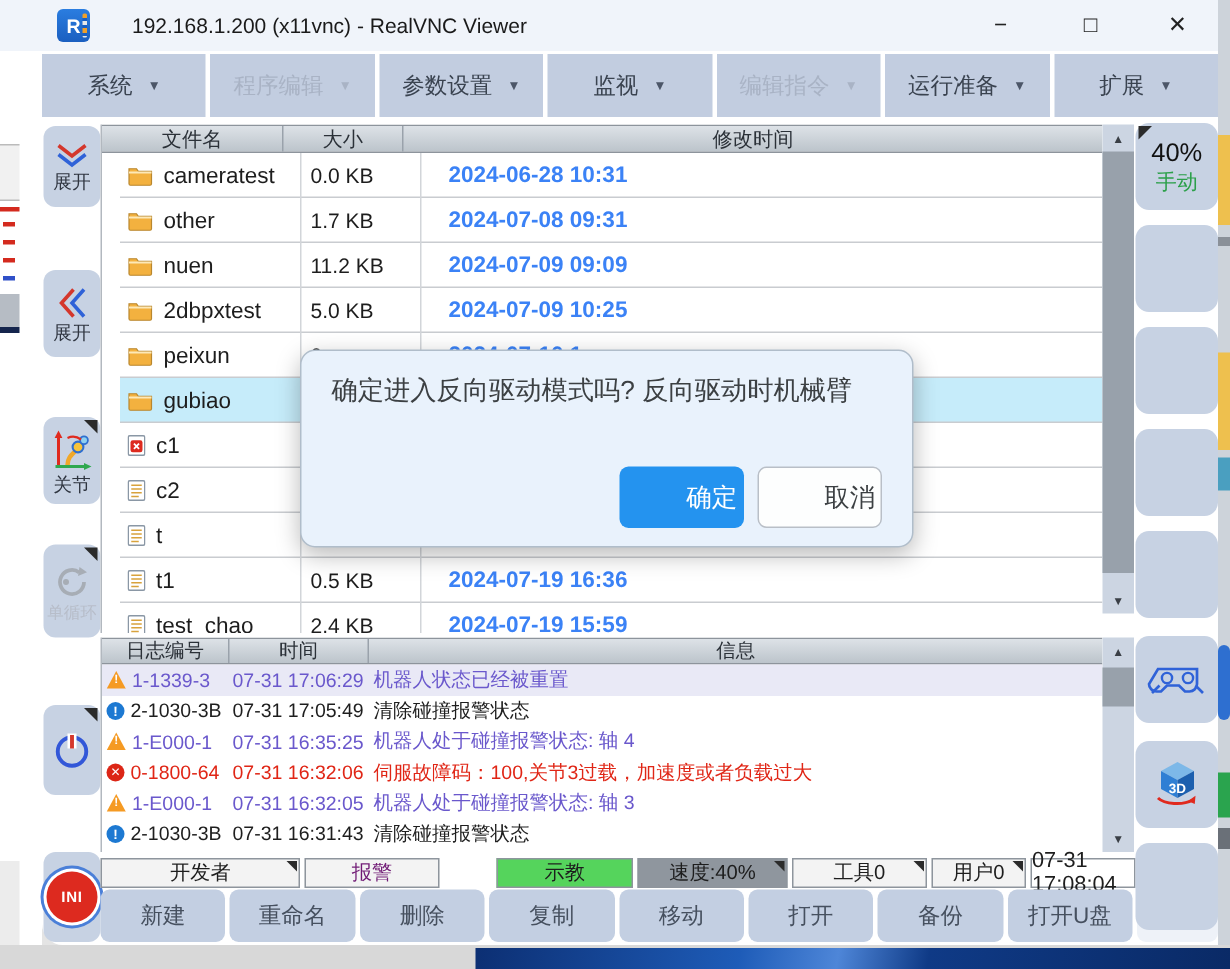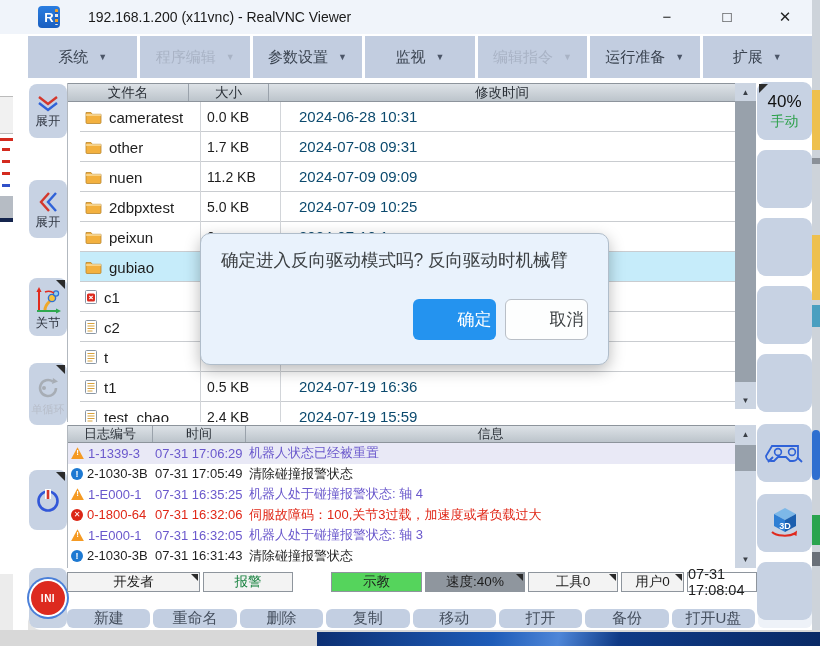--- a/index.html
+++ b/index.html
@@ -60,21 +60,21 @@
     border-left:1px solid #b2b8bf; background:#fff; }
   .ft-header { display:grid; grid-template-columns:121px 80px 1fr; height:19px;
     background:linear-gradient(#dde2e7,#bcc4cb); border-top:1px solid #8d949c; border-bottom:1px solid #8d949c; }
   .ft-header div { font-size:13.5px; color:#2b3138; text-align:center; line-height:17px; border-right:1px solid #9aa2ab; }
   .ft-header div:last-child { border-right:none; }
   .file-row { display:grid; grid-template-columns:121px 80px 1fr; height:30px; border-bottom:1px solid #c9ccd0;margin-left:12px; }
   .file-row.selected { background:#c6ecfa; }
   .fr-name { display:flex; align-items:center; gap:7px; padding-left:5px; font-size:15px; color:#1d1d1d;
     border-right:1px solid #d2d5d9; overflow:hidden; }
   .fr-size { font-size:14px; color:#1d1d1d; line-height:30px; padding-left:6px; border-right:1px solid #d2d5d9; }
-  .fr-date { font-size:15px; color:#0c4a6e; line-height:30px; padding-left:18px; }
+  .fr-date { font-size:15px; color:#3b82f6; line-height:30px; padding-left:18px;font-weight:bold; }
 
   
   .vscroll { position:absolute; width:21px; background:#ccd5e2; display:flex; flex-direction:column; }
   .vs-btn { height:18px; display:flex; align-items:center; justify-content:center; font-size:8px; color:#3a3f46; }
   .vs-track { flex:1; position:relative; }
   .vs-thumb { position:absolute; left:0; width:21px; background:#98a1ab; }
 
   
   .log-table { position:absolute; left:67px; top:425px; width:668px; height:143px; overflow:hidden;
     border-left:1px solid #b2b8bf; background:#fff; }
@@ -95,36 +95,36 @@
     color:#fff; font-size:8px; font-weight:bold; line-height:14px; }
   .sev-info { width:12px; height:12px; border-radius:50%; background:#1d79d2; color:#fff; font-size:9px; font-weight:bold; }
   .sev-error { width:12px; height:12px; border-radius:50%; background:#dc2616; color:#fff; font-size:8px; font-weight:bold; }
 
   
   .statusbar { position:absolute; left:67px; top:572px; width:690px; height:20px; display:flex; gap:3px; }
   .s-cell { position:relative; border:1px solid #8e959d; background:#f3f3f3; display:flex; align-items:center;
     justify-content:center; font-size:13.5px; color:#1d1d1d; }
   .marker-sm::before { content:""; position:absolute; top:1px; right:1px;
     border-left:7px solid transparent; border-top:7px solid #2b2b2b; }
-  .s-alarm { color:#15803d; }
+  .s-alarm { color:#701a75; }
   .s-teach { background:#55d45c; }
   .s-speed { background:#8f969e; }
   .s-time { background:#fff; font-size:14.5px; }
 
   
-  .bottombar { position:absolute; left:67px; top:593px; width:688px; height:35px; display:flex; gap:3px;align-items:flex-end; }
+  .bottombar { position:absolute; left:67px; top:593px; width:688px; height:35px; display:flex; gap:3px; }
   .b-btn { flex:1; background:#c3cfe2; border-radius:6px; display:flex; align-items:center; justify-content:center;
     font-size:15px; color:#46505f; }
   .b-btn-empty { position:absolute; left:758px; top:593px; width:54px; height:35px; background:#eef2f8; border-radius:6px; }
 
   
   .dialog { position:absolute; left:200px; top:233px; width:409px; height:132px; background:#e9f2fc;
     border:1px solid #b0bdca; border-radius:10px; box-shadow:0 5px 16px rgba(0,0,0,0.28); z-index:10; }
   .dlg-text { position:absolute; left:20px; top:10px; font-size:17.5px; color:#3c4043; line-height:33px; }
-  .dlg-btn { position:absolute; bottom:24px; width:83px; height:41px; border-radius:6px; display:flex;
+  .dlg-btn { position:absolute; bottom:12px; width:83px; height:41px; border-radius:6px; display:flex;
     align-items:center; justify-content:center; font-size:17px;padding-left:40px; }
   .dlg-confirm { right:112px; background:#2493ef; color:#fff; }
   .dlg-cancel { right:20px; background:#fdfefe; border:1.5px solid #b9bfc7; color:#3c4043; }
 </style>
 </head>
 <body>
 
 <div class="screen">
 
   <div class="desktop-bottom">

